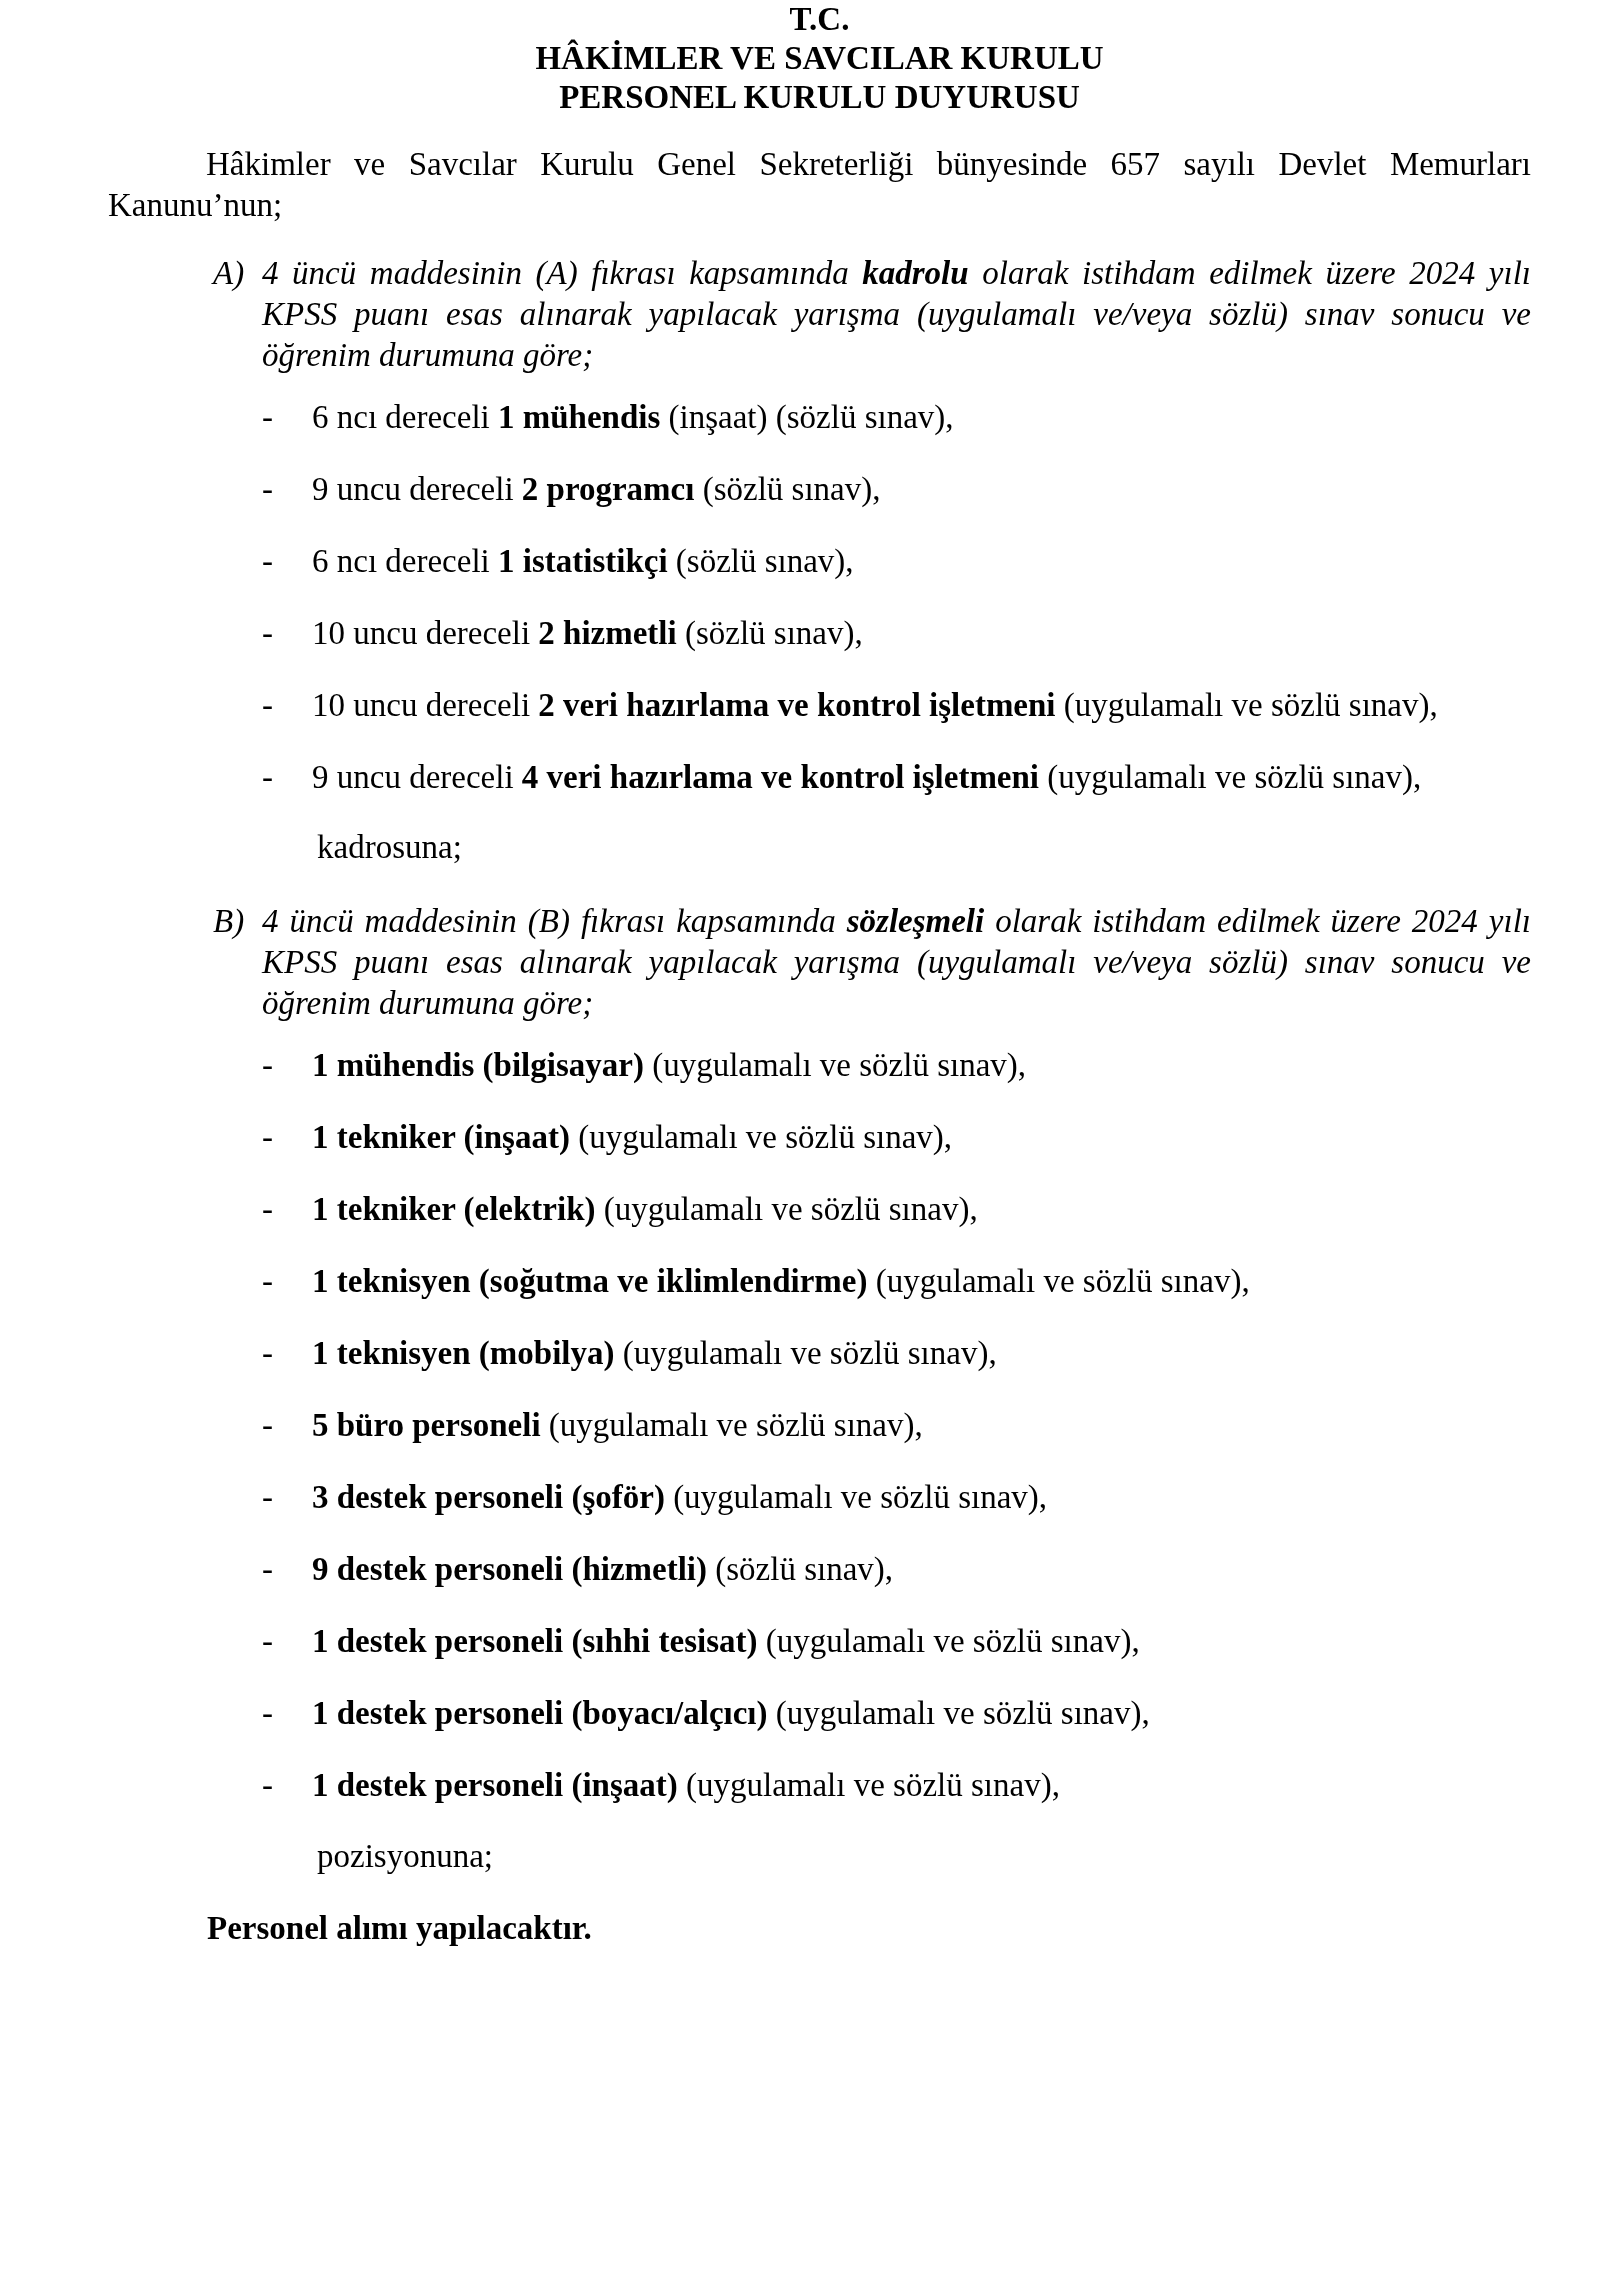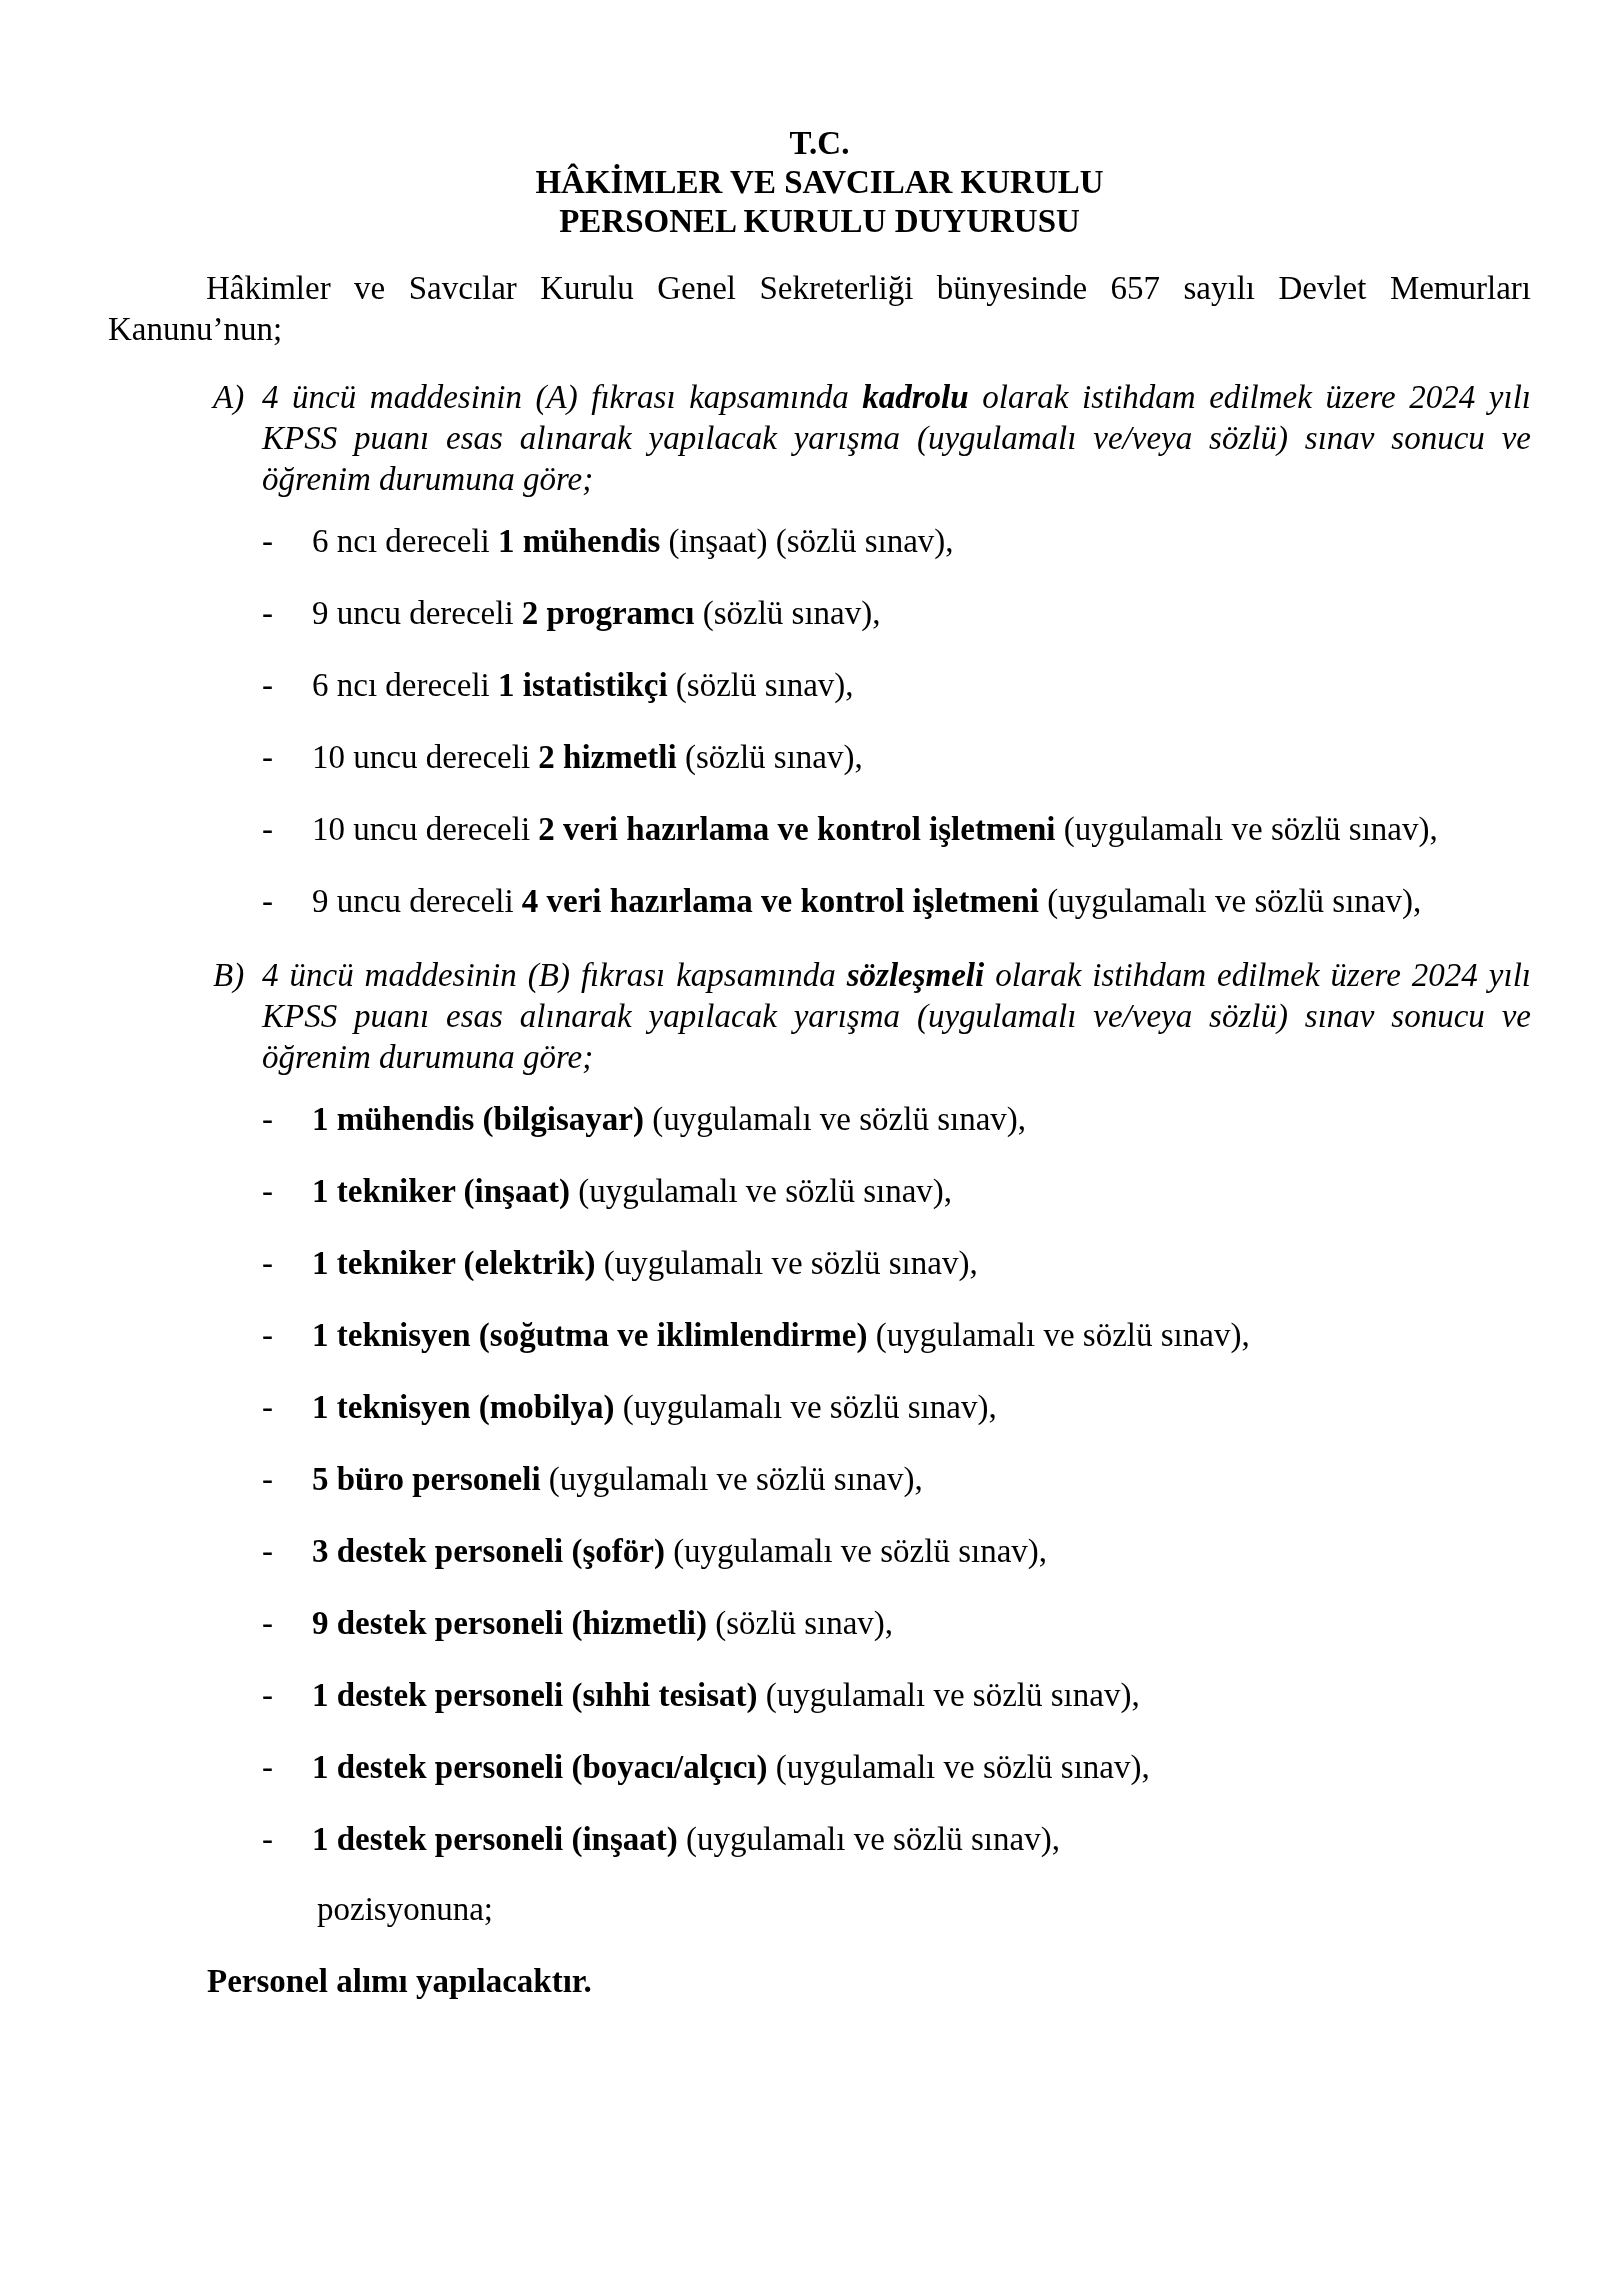--- a/index.html
+++ b/index.html
@@ -8,21 +8,20 @@
     width: 1622px;
     height: 2295px;
     background: #ffffff;
     color: #000000;
     font-family: "Liberation Serif", "DejaVu Serif", serif;
     box-sizing: border-box;
     padding: 0 91px 0 108px;
     overflow: hidden;
   }
   .doc-header {
-    padding-top: 124px;
     text-align: center;
     font-weight: bold;
     font-size: 33px;
     line-height: 39px;
   }
   .doc-body { font-size: 33px; line-height: 41px; }
   p { margin: 0; }
   strong { font-weight: bold; }
   .intro {
     margin-top: 27px;
@@ -66,20 +65,21 @@
 
       <div class="items">
         <div class="item"><span class="marker">-</span><span><span>6 ncı dereceli </span><strong>1 mühendis</strong><span> (inşaat) (sözlü sınav),</span></span></div>
         <div class="item"><span class="marker">-</span><span><span>9 uncu dereceli </span><strong>2 programcı</strong><span> (sözlü sınav),</span></span></div>
         <div class="item"><span class="marker">-</span><span><span>6 ncı dereceli </span><strong>1 istatistikçi</strong><span> (sözlü sınav),</span></span></div>
         <div class="item"><span class="marker">-</span><span><span>10 uncu dereceli </span><strong>2 hizmetli</strong><span> (sözlü sınav),</span></span></div>
         <div class="item"><span class="marker">-</span><span><span>10 uncu dereceli </span><strong>2 veri hazırlama ve kontrol işletmeni</strong><span> (uygulamalı ve sözlü sınav),</span></span></div>
         <div class="item"><span class="marker">-</span><span><span>9 uncu dereceli </span><strong>4 veri hazırlama ve kontrol işletmeni</strong><span> (uygulamalı ve sözlü sınav),</span></span></div>
       </div>
 
+      <p class="section-footer">kadrosuna;</p>
     </section>
 
     <section>
       <p class="lead lead-b"><span class="label">B)</span><span>4 üncü maddesinin (B) fıkrası kapsamında </span><strong>sözleşmeli</strong><span> olarak istihdam edilmek üzere 2024 yılı KPSS puanı esas alınarak yapılacak yarışma (uygulamalı ve/veya sözlü) sınav sonucu ve öğrenim durumuna göre;</span></p>
 
       <div class="items">
         <div class="item"><span class="marker">-</span><span><span></span><strong>1 mühendis (bilgisayar)</strong><span> (uygulamalı ve sözlü sınav),</span></span></div>
         <div class="item"><span class="marker">-</span><span><span></span><strong>1 tekniker (inşaat)</strong><span> (uygulamalı ve sözlü sınav),</span></span></div>
         <div class="item"><span class="marker">-</span><span><span></span><strong>1 tekniker (elektrik)</strong><span> (uygulamalı ve sözlü sınav),</span></span></div>
         <div class="item"><span class="marker">-</span><span><span></span><strong>1 teknisyen (soğutma ve iklimlendirme)</strong><span> (uygulamalı ve sözlü sınav),</span></span></div>

